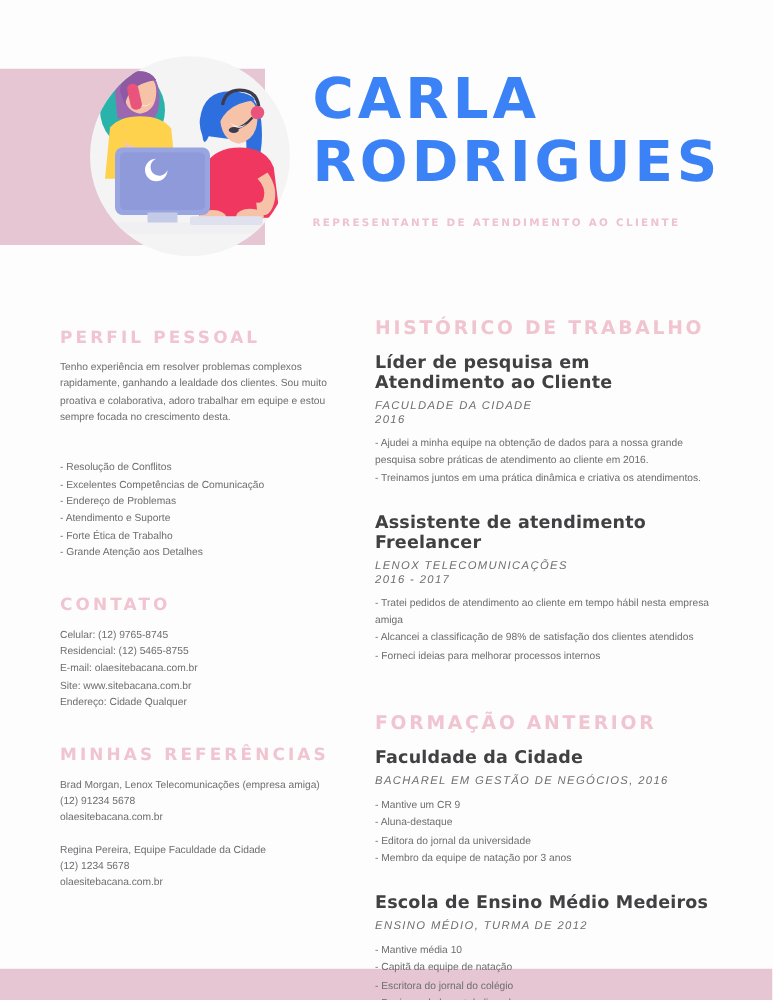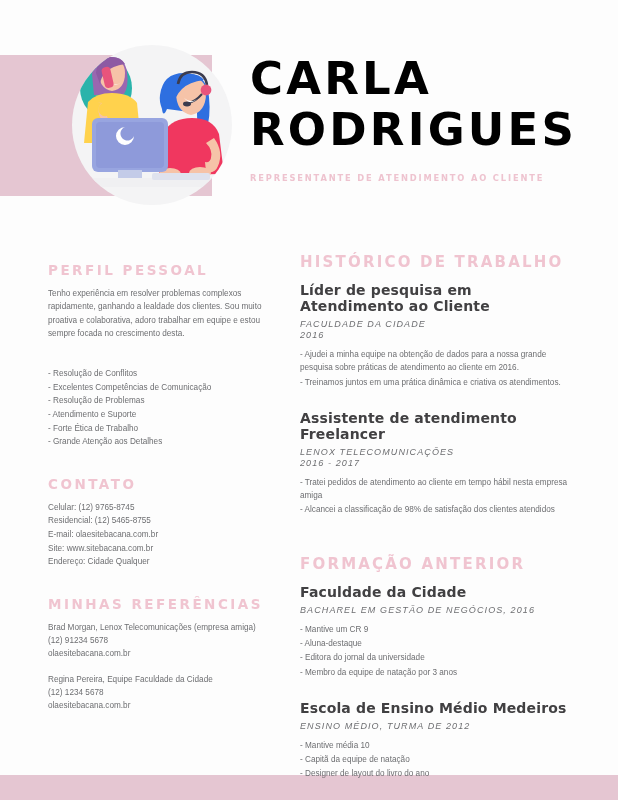--- a/index.html
+++ b/index.html
@@ -58,21 +58,21 @@
     left: 250px;
     top: 52px;
     width: 340px;
     z-index: 4;
   }
   .name-line {
     font-family: "DejaVu Sans", sans-serif;
     font-weight: bold;
     font-size: 45px;
     letter-spacing: 3.2px;
-    color: #000000;
+    color: #3b82f6;
     line-height: 1.18;
     margin: 0;
     white-space: nowrap;
   }
   .name-line.l2 { margin-top: -2px; }
   .job-title {
     margin-top: 17px;
     font-family: "DejaVu Sans", sans-serif;
     font-size: 8.3px;
     font-weight: bold;
@@ -259,21 +259,21 @@
 
     <div class="block">
       <div class="sec-title">PERFIL PESSOAL</div>
       <p class="para">Tenho experiência em resolver problemas complexos rapidamente, ganhando a lealdade dos clientes. Sou muito proativa e colaborativa, adoro trabalhar em equipe e estou sempre focada no crescimento desta.</p>
     </div>
 
     <div class="block">
       <ul class="bullet-list">
         <li>- Resolução de Conflitos</li>
         <li>- Excelentes Competências de Comunicação</li>
-        <li>- Resolução de Problemas</li>
+        <li>- Endereço de Problemas</li>
         <li>- Atendimento e Suporte</li>
         <li>- Forte Ética de Trabalho</li>
         <li>- Grande Atenção aos Detalhes</li>
       </ul>
     </div>
 
     <div class="block">
       <div class="sec-title">CONTATO</div>
       <ul class="contact-list">
         <li>Celular: (12) 9765-8745</li>
@@ -315,20 +315,21 @@
         </ul>
       </div>
 
       <div class="entry">
         <div class="entry-role">Assistente de atendimento Freelancer</div>
         <div class="entry-org">LENOX TELECOMUNICAÇÕES</div>
         <div class="entry-date">2016 - 2017</div>
         <ul class="entry-points">
           <li>- Tratei pedidos de atendimento ao cliente em tempo hábil nesta empresa amiga</li>
           <li>- Alcancei a classificação de 98% de satisfação dos clientes atendidos</li>
+          <li>- Forneci ideias para melhorar processos internos</li>
         </ul>
       </div>
     </div>
 
     <div class="spacer-edu"></div>
 
     <div class="block">
       <div class="sec-title">FORMAÇÃO ANTERIOR</div>
 
       <div class="entry">
@@ -341,20 +342,21 @@
           <li>- Membro da equipe de natação por 3 anos</li>
         </ul>
       </div>
 
       <div class="entry">
         <div class="entry-role">Escola de Ensino Médio Medeiros</div>
         <div class="entry-date">ENSINO MÉDIO, TURMA DE 2012</div>
         <ul class="entry-points">
           <li>- Mantive média 10</li>
           <li>- Capitã da equipe de natação</li>
+          <li>- Escritora do jornal do colégio</li>
           <li>- Designer de layout do livro do ano</li>
         </ul>
       </div>
     </div>
 
   </div>
 
 </div>
 
 </body></html>

